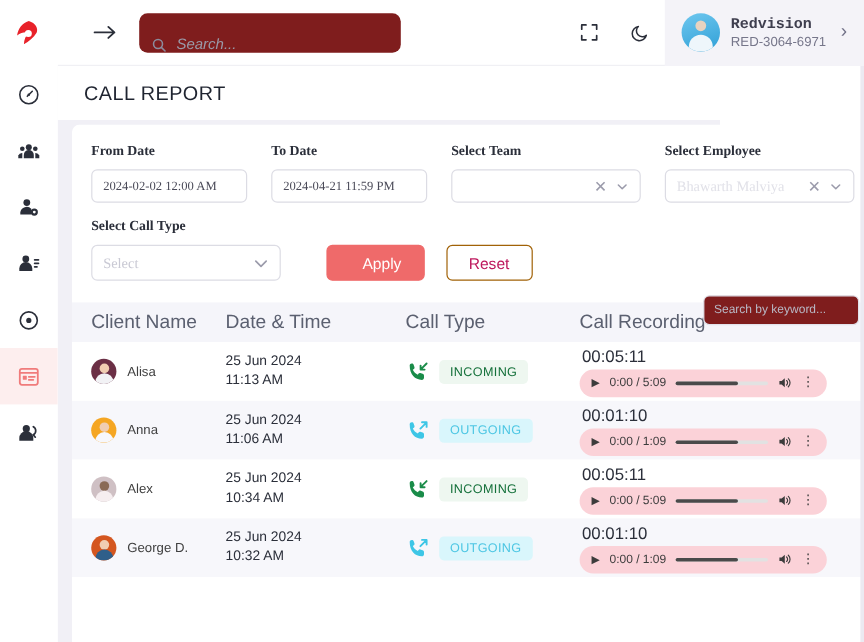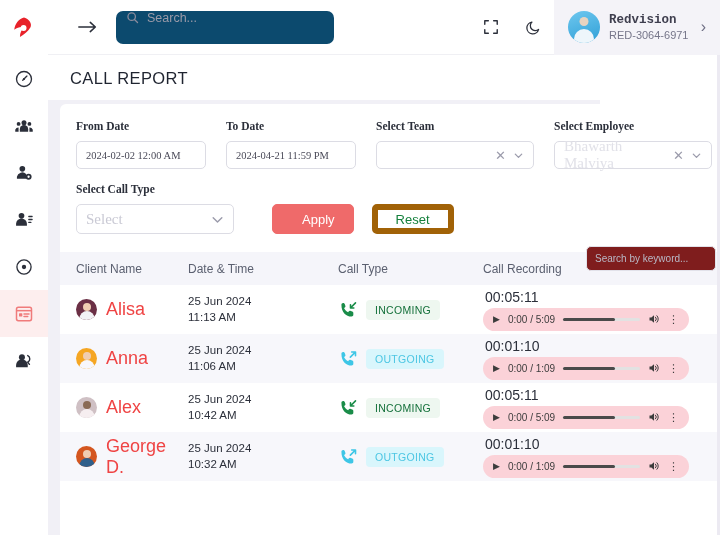--- a/index.html
+++ b/index.html
@@ -33,23 +33,24 @@
   .topbar {
     position: absolute; left: 48px; top: 0; width: 672px; height: 55px;
     background: #ffffff; display: flex; align-items: center;
     border-bottom: 1px solid #f0f0f4;
   }
   .arrow-btn {
     width: 44px; height: 55px; display: flex; align-items: center; justify-content: center;
     cursor: pointer; margin-left: 18px;
   }
   .search-box {
-    width: 218px; height: 33px; background: #0c4a6e; border-radius: 7px;
-    display: flex; align-items: flex-start; padding: 0 10px; margin-left: 6px;
+    width: 218px; height: 33px; background: #7f1d1d; border-radius: 7px;
+    display: flex; align-items: flex-end; padding: 0 10px; margin-left: 6px;
     cursor: text;
+    font-style: italic;
   }
   .search-box .sicon { margin-right: 8px; display: flex; }
   .search-ph { color: #9a9aa8; font-size: 12.5px; }
   .topbar-right {
     margin-left: auto; display: flex; align-items: center; height: 55px;
   }
   .icon-btn {
     width: 42px; height: 55px; display: flex; align-items: center; justify-content: center;
     cursor: pointer;
   }
@@ -97,52 +98,52 @@
     font-size: 11.5px; font-weight: 700; color: #2b2f3a; margin-bottom: 9px;
   }
   .input-box {
     height: 28px; border: 1px solid #dcdce4; border-radius: 5px;
     display: flex; align-items: center; padding: 0 9px; background: #fff;
     font-size: 10.5px; color: #4a4a58; cursor: text;
   }
   .w-date { width: 130px; }
   .w-sel { width: 158px; justify-content: space-between; }
   .sel-val { color: #4a4a58; font-size: 10.5px; }
-  .sel-ph { color: #c9c9d4; font-size: 15px; }
+  .sel-ph { color: #c9c9d4; font-size: 12px; }
   .sel-ph.faint { color: #e1e1e8; }
   .sel-icons { display: flex; align-items: center; gap: 7px; color: #9b9bab; }
   .x-ic { font-size: 13px; line-height: 1; cursor: pointer; }
   .cv-ic { cursor: pointer; display: flex; }
 
   .filter-row2 { display: flex; align-items: flex-end; margin-top: 14px; }
   .w-calltype { width: 158px; justify-content: space-between; height: 30px; }
   .btn {
     height: 30px; border-radius: 5px; font-size: 13px; cursor: pointer;
     display: flex; align-items: center; justify-content: center; padding: 0 18px;
     margin-left: 18px; font-weight: 400;
   }
   .btn-apply { background: #ef6a6a; color: #ffffff; border: 1px solid #ef6a6a; padding-left: 29px; }
-  .btn-reset { background: #ffffff; color: #15803d; border: 6px solid #a16207; }
+  .btn-reset { background: #ffffff; color: #be185d; border: 1px solid #a16207; }
 
   .keyword-wrap {
     position: absolute; right: 16px; top: 142px;
   }
   .keyword-box {
     width: 130px; height: 25px; border: 1px solid #e2e2ea; border-radius: 5px;
     display: flex; align-items: center; padding: 0 8px; background: #7f1d1d;
   }
   .keyword-ph { font-size: 10px; color: #b9b9c6; }
 
   
   .table { margin-top: 18px; width: 672px; }
   .thead {
     background: #f5f5fa; height: 33px; display: flex; align-items: center;
   }
   .th {
-    font-size: 12px; color: #5b6070; font-weight: 400;
+    font-size: 16px; color: #5b6070; font-weight: 400;
   }
   .c1 { width: 128px; padding-left: 16px; }
   .c2 { width: 150px; }
   .c3 { width: 145px; }
   .c4 { flex: 1; }
   .trow {
     display: flex; align-items: center; height: 49px; background: #ffffff;
   }
   .trow.alt { background: #f7f7fb; }
   .cell { display: flex; align-items: center; }
@@ -152,21 +153,21 @@
     overflow: hidden;
   }
   .avatar .head {
     position: absolute; left: 50%; top: 4px; transform: translateX(-50%);
     width: 8px; height: 8px; border-radius: 50%; background: #f0cdb2;
   }
   .avatar .body {
     position: absolute; left: 50%; bottom: 0; transform: translateX(-50%);
     width: 15px; height: 9px; border-radius: 8px 8px 0 0;
   }
-  .client-name { font-size: 18px; color: #ef4444; }
+  .client-name { font-size: 11px; color: #404040; }
   .dt { line-height: 1.35; font-size: 11.5px; color: #2b2f3a; }
   .calltype { gap: 8px; }
   .badge {
     font-size: 10.5px; padding: 4px 9px; border-radius: 4px; letter-spacing: .3px;
   }
   .badge-in { background: #eef7f0; color: #14703a; }
   .badge-out { background: #d9f6fc; color: #4cc6e3; }
 
   .rec { flex-direction: column; align-items: flex-start; gap: 3px; }
   .rec-dur { font-size: 14px; color: #2b2f3a; padding-left: 2px; }
@@ -480,21 +481,21 @@
           <div class="cell c1 client">
             <span class="avatar" style="background:#cfc0c4">
                 <i class="head" style="background:#8a6a55"></i>
                 <i class="body" style="background:#f6eef0"></i>
               </span>
             <span class="client-name">Alex</span>
           </div>
           <div class="cell c2">
             <div class="dt">
               <div>25 Jun 2024</div>
-              <div>10:42 AM</div>
+              <div>10:34 AM</div>
             </div>
           </div>
           <div class="cell c3 calltype">
             <svg width="20" height="20" viewBox="0 0 24 24">
               <path d="M6.2 3.5 c1 0 1.6 .5 1.9 1.4 l.8 2.3 c.2 .7 0 1.3-.6 1.7 l-1.1 .8 c1 2.2 2.8 4 5 5 l.8-1.1 c.4-.6 1-.8 1.7-.6 l2.3 .8 c.9 .3 1.4 .9 1.4 1.9 v2.1 c0 1.2-.9 2.1-2.1 2.1 C9.4 19.9 4.1 14.6 4.1 5.6 c0-1.2 .9-2.1 2.1-2.1 Z" fill="#1a8c49"></path>
               <path d="M21 3.5 L15.2 9.3 M15 5.6 V9.6 H19" fill="none" stroke="#1a8c49" stroke-width="1.9" stroke-linecap="round" stroke-linejoin="round"></path>
             </svg>
             <span class="badge badge-in">INCOMING</span>
           </div>
           <div class="cell c4 rec">

